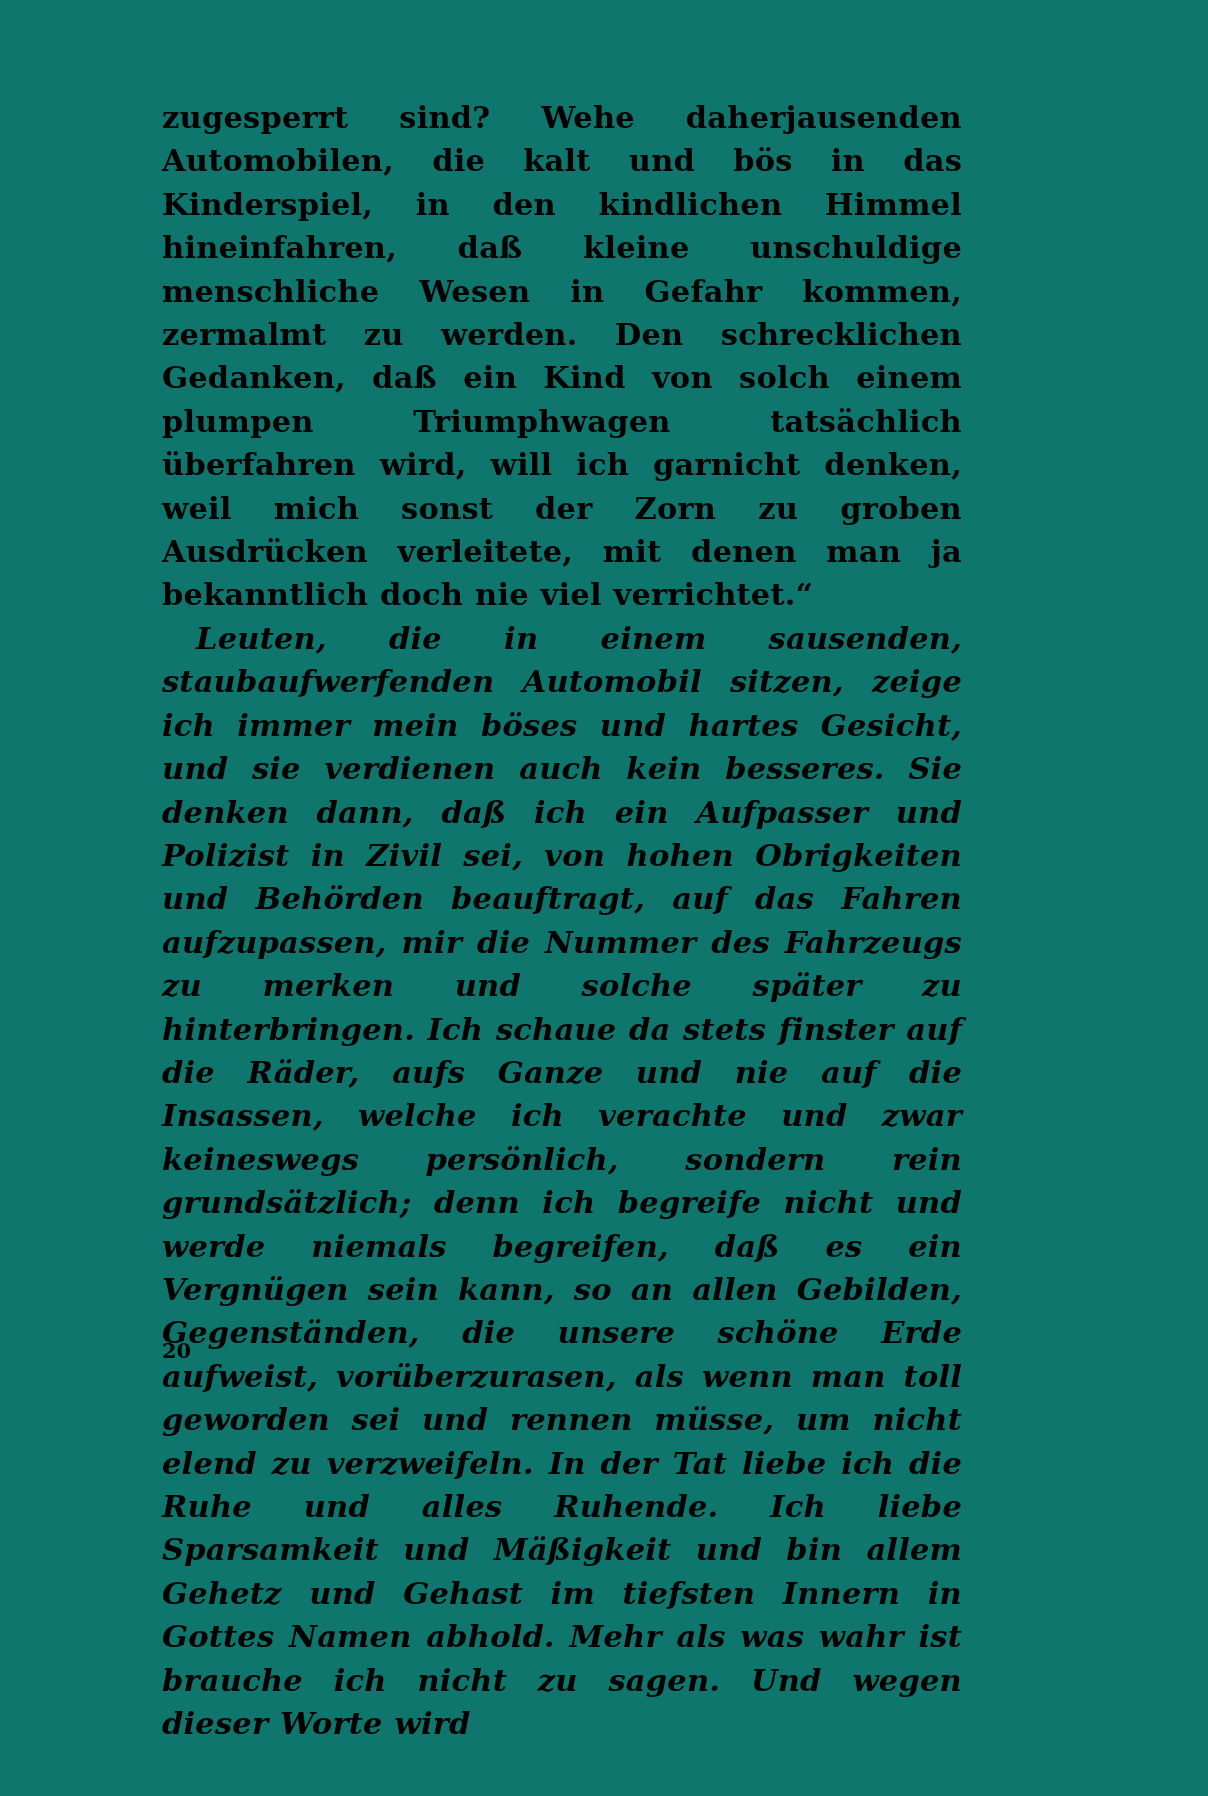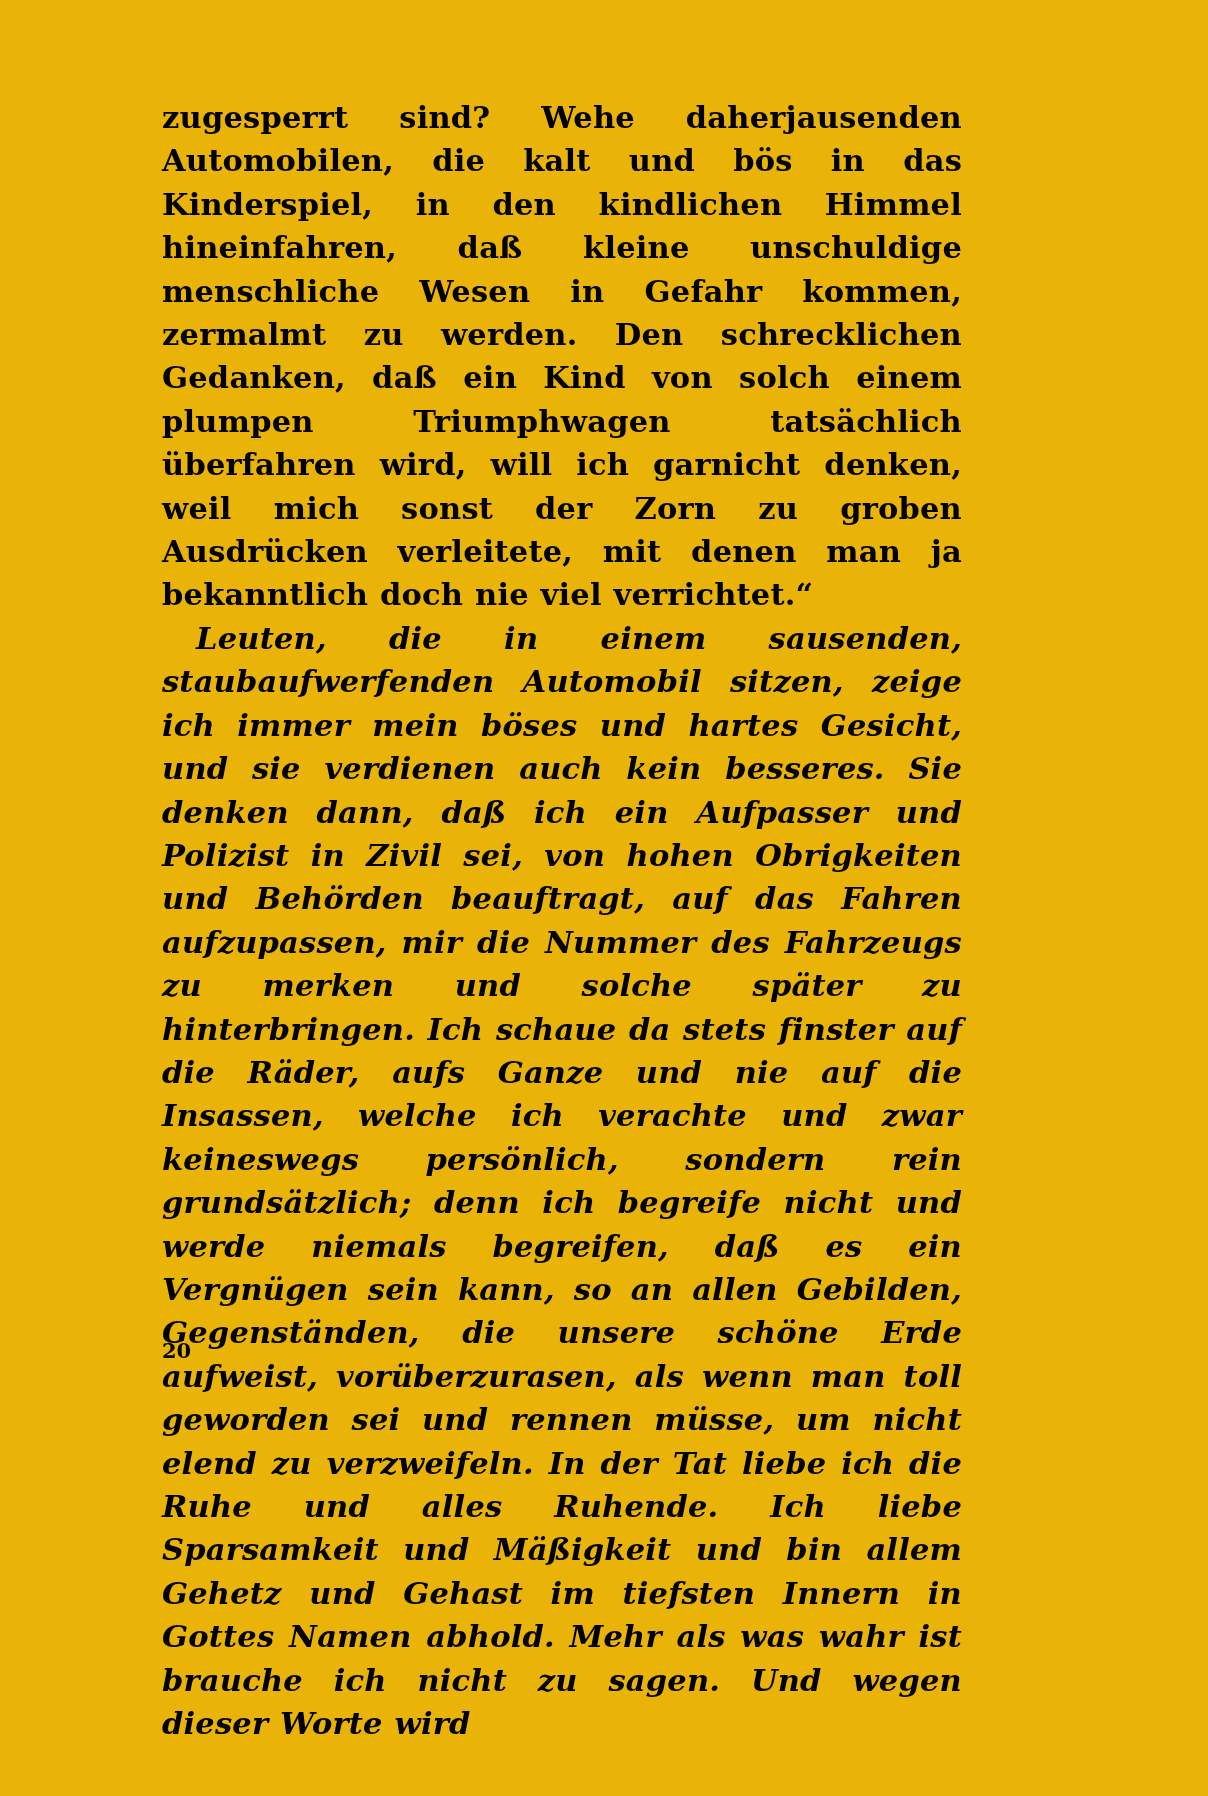--- a/index.html
+++ b/index.html
@@ -4,21 +4,21 @@
 <style>
   html, body {
     margin: 0;
     padding: 0;
     background: #ffffff;
   }
   .page {
     position: relative;
     width: 1208px;
     height: 1796px;
-    background: #eab308;
+    background: #0f766e;
     overflow: hidden;
   }
   .text-block {
     position: absolute;
     left: 162px;
     top: 96px;
     width: 800px;
     font-family: "DejaVu Serif", serif;
     font-weight: bold;
     color: #000000;

